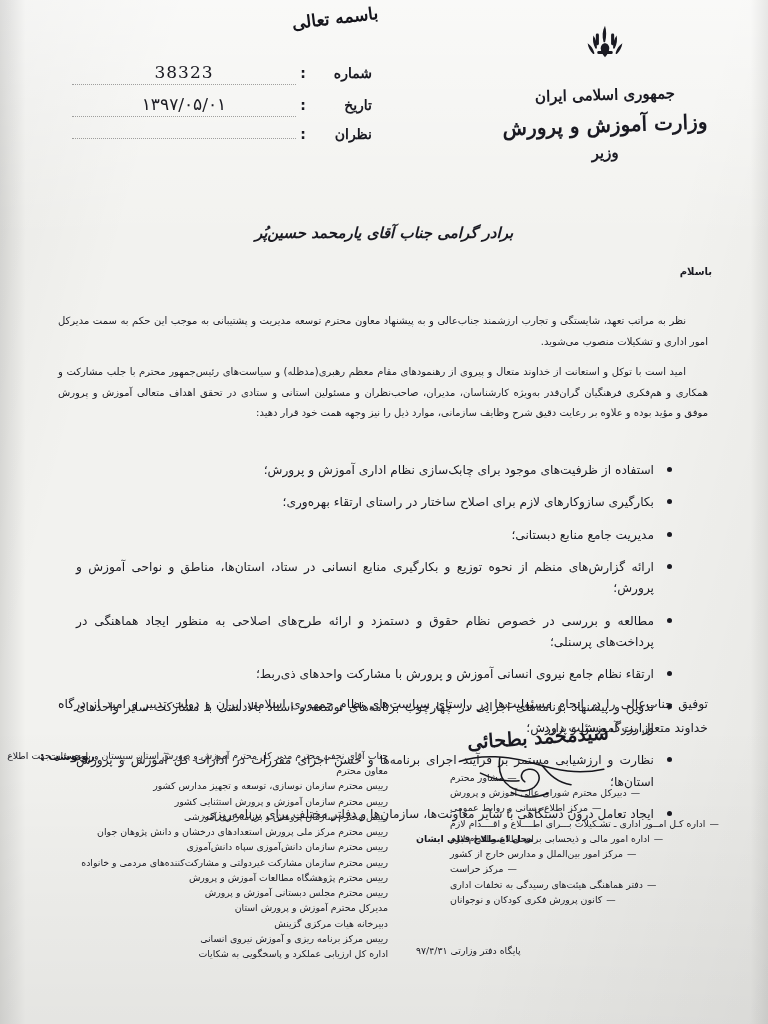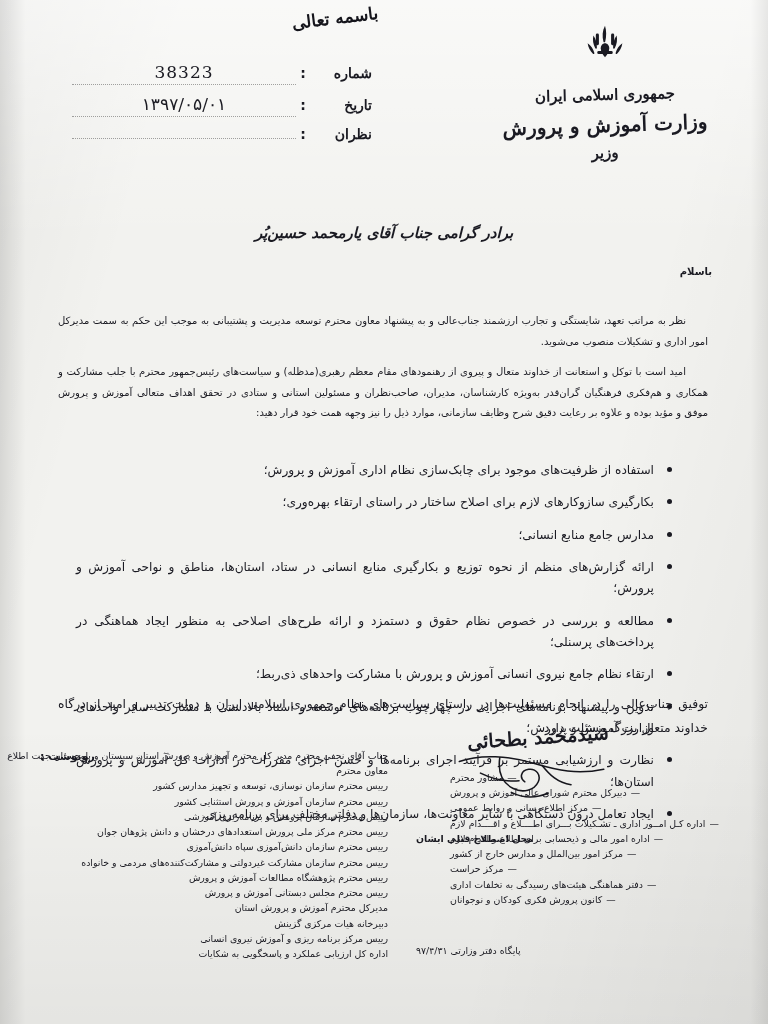--- a/index.html
+++ b/index.html
@@ -339,21 +339,21 @@
   <div class="salam">باسلام</div>
 
   <div class="body-text">
     <p>نظر به مراتب تعهد، شایستگی و تجارب ارزشمند جناب‌عالی و به پیشنهاد معاون محترم توسعه مدیریت و پشتیبانی به موجب این حکم به سمت مدیرکل امور اداری و تشکیلات منصوب می‌شوید.</p>
     <p>امید است با توکل و استعانت از خداوند متعال و پیروی از رهنمودهای مقام معظم رهبری(مدظله) و سیاست‌های رئیس‌جمهور محترم با جلب مشارکت و همکاری و هم‌فکری فرهنگیان گران‌قدر به‌ویژه کارشناسان، مدیران، صاحب‌نظران و مسئولین استانی و ستادی در تحقق اهداف متعالی آموزش و پرورش موفق و مؤید بوده و علاوه بر رعایت دقیق شرح وظایف سازمانی، موارد ذیل را نیز وجهه همت خود قرار دهید:</p>
   </div>
 
   <ul class="bullets">
     <li>استفاده از ظرفیت‌های موجود برای چابک‌سازی نظام اداری آموزش و پرورش؛</li>
     <li>بکارگیری سازوکارهای لازم برای اصلاح ساختار در راستای ارتقاء بهره‌وری؛</li>
-    <li>مدارس جامع منابع انسانی؛</li>
+    <li>مدیریت جامع منابع دبستانی؛</li>
     <li>ارائه گزارش‌های منظم از نحوه توزیع و بکارگیری منابع انسانی در ستاد، استان‌ها، مناطق و نواحی آموزش و پرورش؛</li>
     <li>مطالعه و بررسی در خصوص نظام حقوق و دستمزد و ارائه طرح‌های اصلاحی به منظور ایجاد هماهنگی در پرداخت‌های پرسنلی؛</li>
     <li>ارتقاء نظام جامع نیروی انسانی آموزش و پرورش با مشارکت واحدهای ذی‌ربط؛</li>
     <li>تدوین و پیشنهاد برنامه‌های اجرایی در چهارچوب برنامه‌های توسعه و اسناد بالادستی با مشارکت سایر واحدهای وزارت آموزش و پرورش؛</li>
     <li>نظارت و ارزشیابی مستمر بر فرآیند اجرای برنامه‌ها و حسن اجرای مقررات در ادارات کل آموزش و پرورش استان‌ها؛</li>
     <li>ایجاد تعامل درون دستگاهی با سایر معاونت‌ها، سازمان‌ها و دفاتر مختلف برای برنامه‌ریزی.</li>
   </ul>
 
   <div class="closing">توفیق جناب‌عالی را در انجام مسئولیت‌ها در راستای سیاست‌های نظام جمهوری اسلامی ایران و دولت تدبیر و امید از درگاه خداوند متعال بزرگ مسئلت دارد.</div>
 

